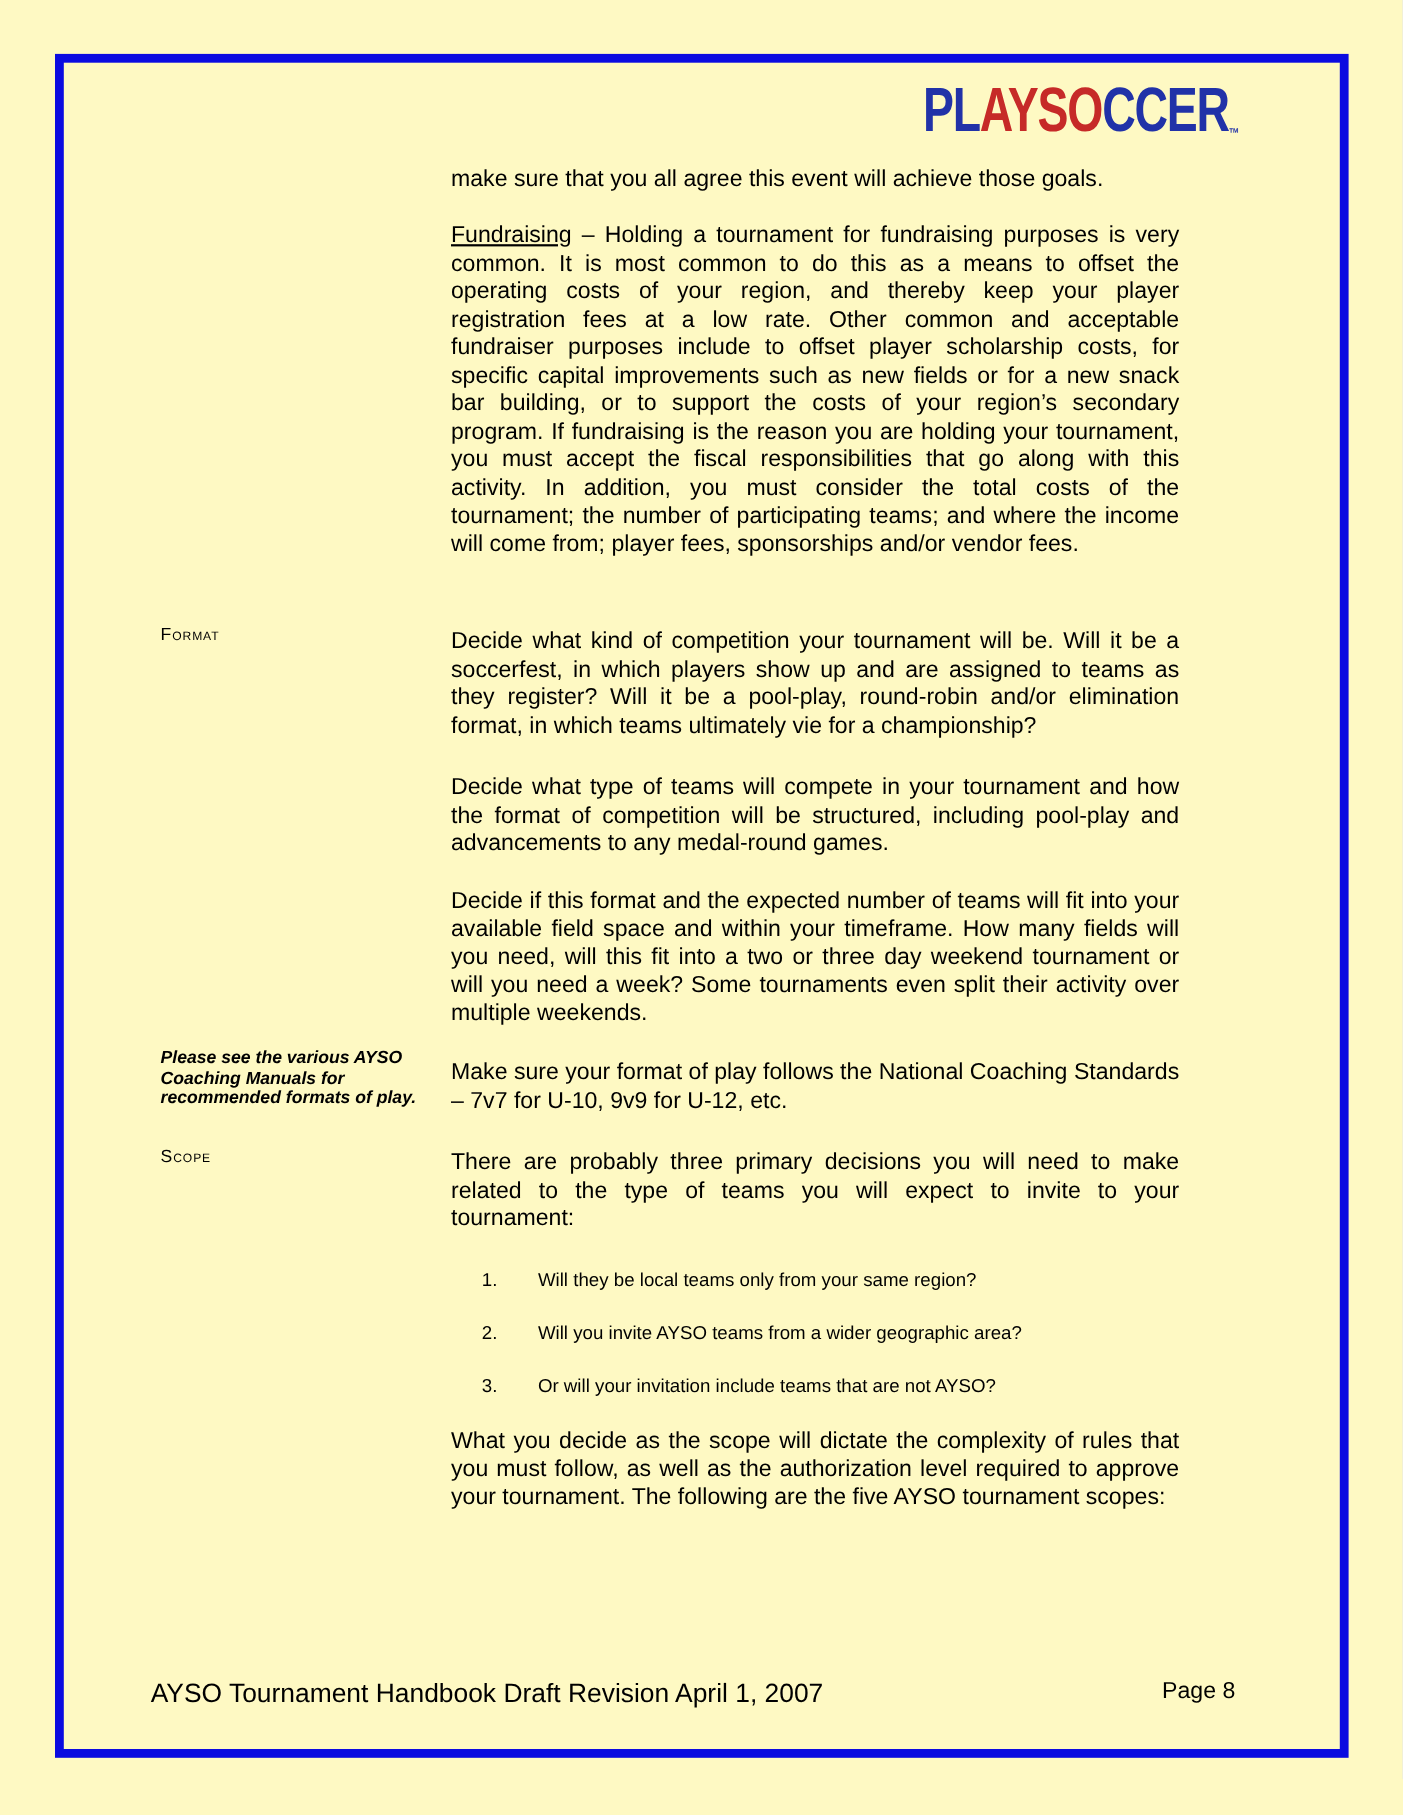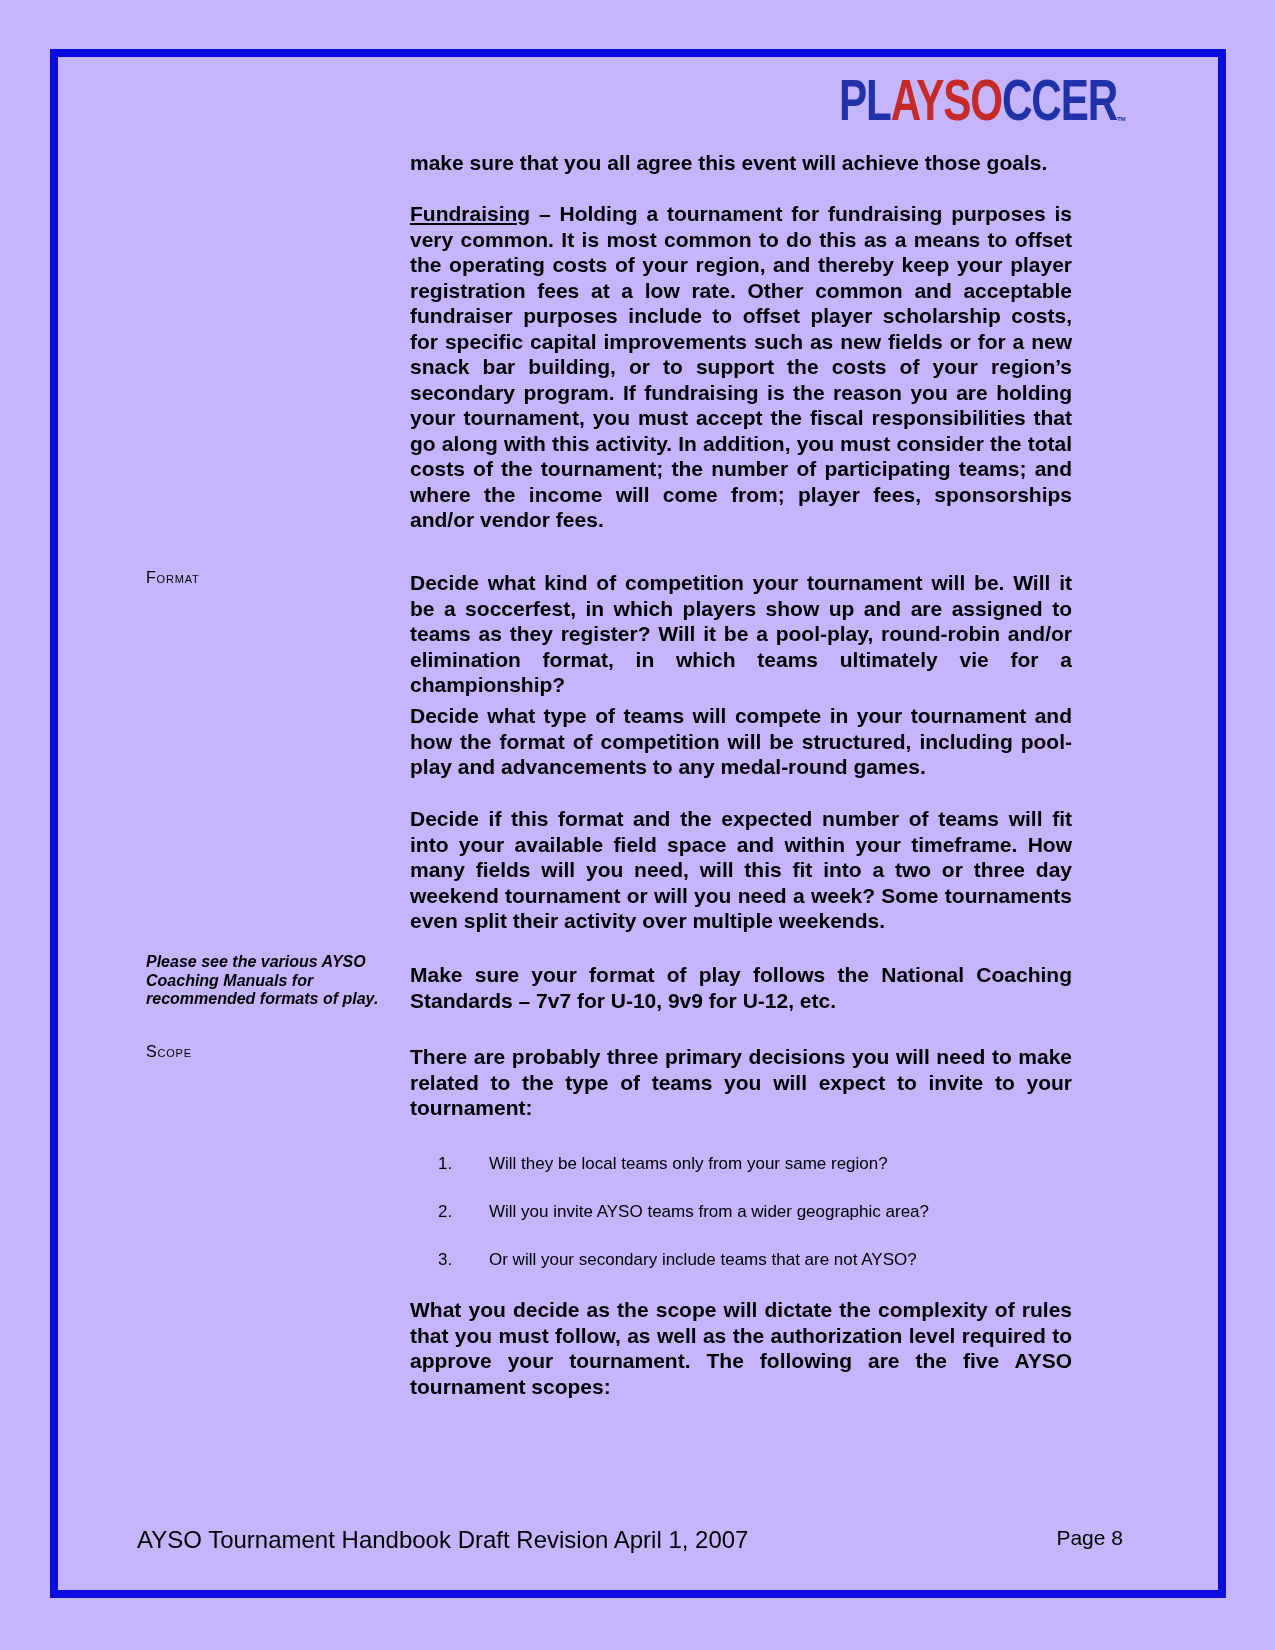--- a/index.html
+++ b/index.html
@@ -1,36 +1,36 @@
 <!DOCTYPE html>
 <html><head>
 <meta charset="utf-8">
 <style>
   html,body { margin:0; padding:0; background:#e8e8e8; }
   .page {
-    position:relative; width:1275px; height:1650px; background:#c4b5fd;
+    position:relative; width:1275px; height:1650px; background:#fef9c3;
     margin:0 auto; overflow:hidden; color:#000;
     font-family:"Liberation Sans","DejaVu Sans",sans-serif;
   }
   .frame {
     position:absolute; left:50px; top:49px; width:1176px; height:1549px;
     box-sizing:border-box; border:8px solid var(--border,#0B0BE0);
   }
   .logo {
     position:absolute; top:72px; right:148px; white-space:nowrap;
     font-weight:bold; font-size:57px; letter-spacing:-1.5px;
     transform:scaleX(0.74); transform-origin:100% 0; line-height:1;
   }
   .lb { color:var(--logo-blue,#2132A8); }
   .lr { color:var(--logo-red,#C62A28); }
   .tm { font-size:13px; letter-spacing:0; color:var(--logo-blue,#2132A8);
         position:relative; top:6px; font-weight:bold; }
   .body {
     position:absolute; left:410px; width:662px; margin:0;
-    font-size:21px; line-height:25.5px;font-weight:bold;
+    font-size:21px; line-height:25.5px;
   }
   .just { text-align:justify; }
   .intro { top:150px; }
   .fundraising { top:201px; }
   .f1 { top:570px; }
   .f2 { top:703px; }
   .f3 { top:806px; }
   .coach { top:962px; }
   .s-intro { top:1044px; }
   .s-outro { top:1297px; }
@@ -77,20 +77,20 @@
   <p class="body just f2">Decide what type of teams will compete in your tournament and how the format of competition will be structured, including pool-play and advancements to any medal-round games.</p>
 
   <div class="sidenote">Please see the various AYSO Coaching Manuals for recommended formats of play.</div>
   <p class="body just coach">Make sure your format of play follows the National Coaching Standards – 7v7 for U-10, 9v9 for U-12, etc.</p>
 
   <div class="label scp">Scope</div>
   <p class="body just s-intro">There are probably three primary decisions you will need to make related to the type of teams you will expect to invite to your tournament:</p>
 
   <div class="li li-1"><span class="num">1.</span><span>Will they be local teams only from your same region?</span></div>
   <div class="li li-2"><span class="num">2.</span><span>Will you invite AYSO teams from a wider geographic area?</span></div>
-  <div class="li li-3"><span class="num">3.</span><span>Or will your secondary include teams that are not AYSO?</span></div>
+  <div class="li li-3"><span class="num">3.</span><span>Or will your invitation include teams that are not AYSO?</span></div>
 
   <p class="body just s-outro">What you decide as the scope will dictate the complexity of rules that you must follow, as well as the authorization level required to approve your tournament. The following are the five AYSO tournament scopes:</p>
 
   <div class="footer-left">AYSO Tournament Handbook Draft Revision April 1, 2007</div>
   <div class="footer-right">Page 8</div>
 
 </div>
 
 </body></html>

